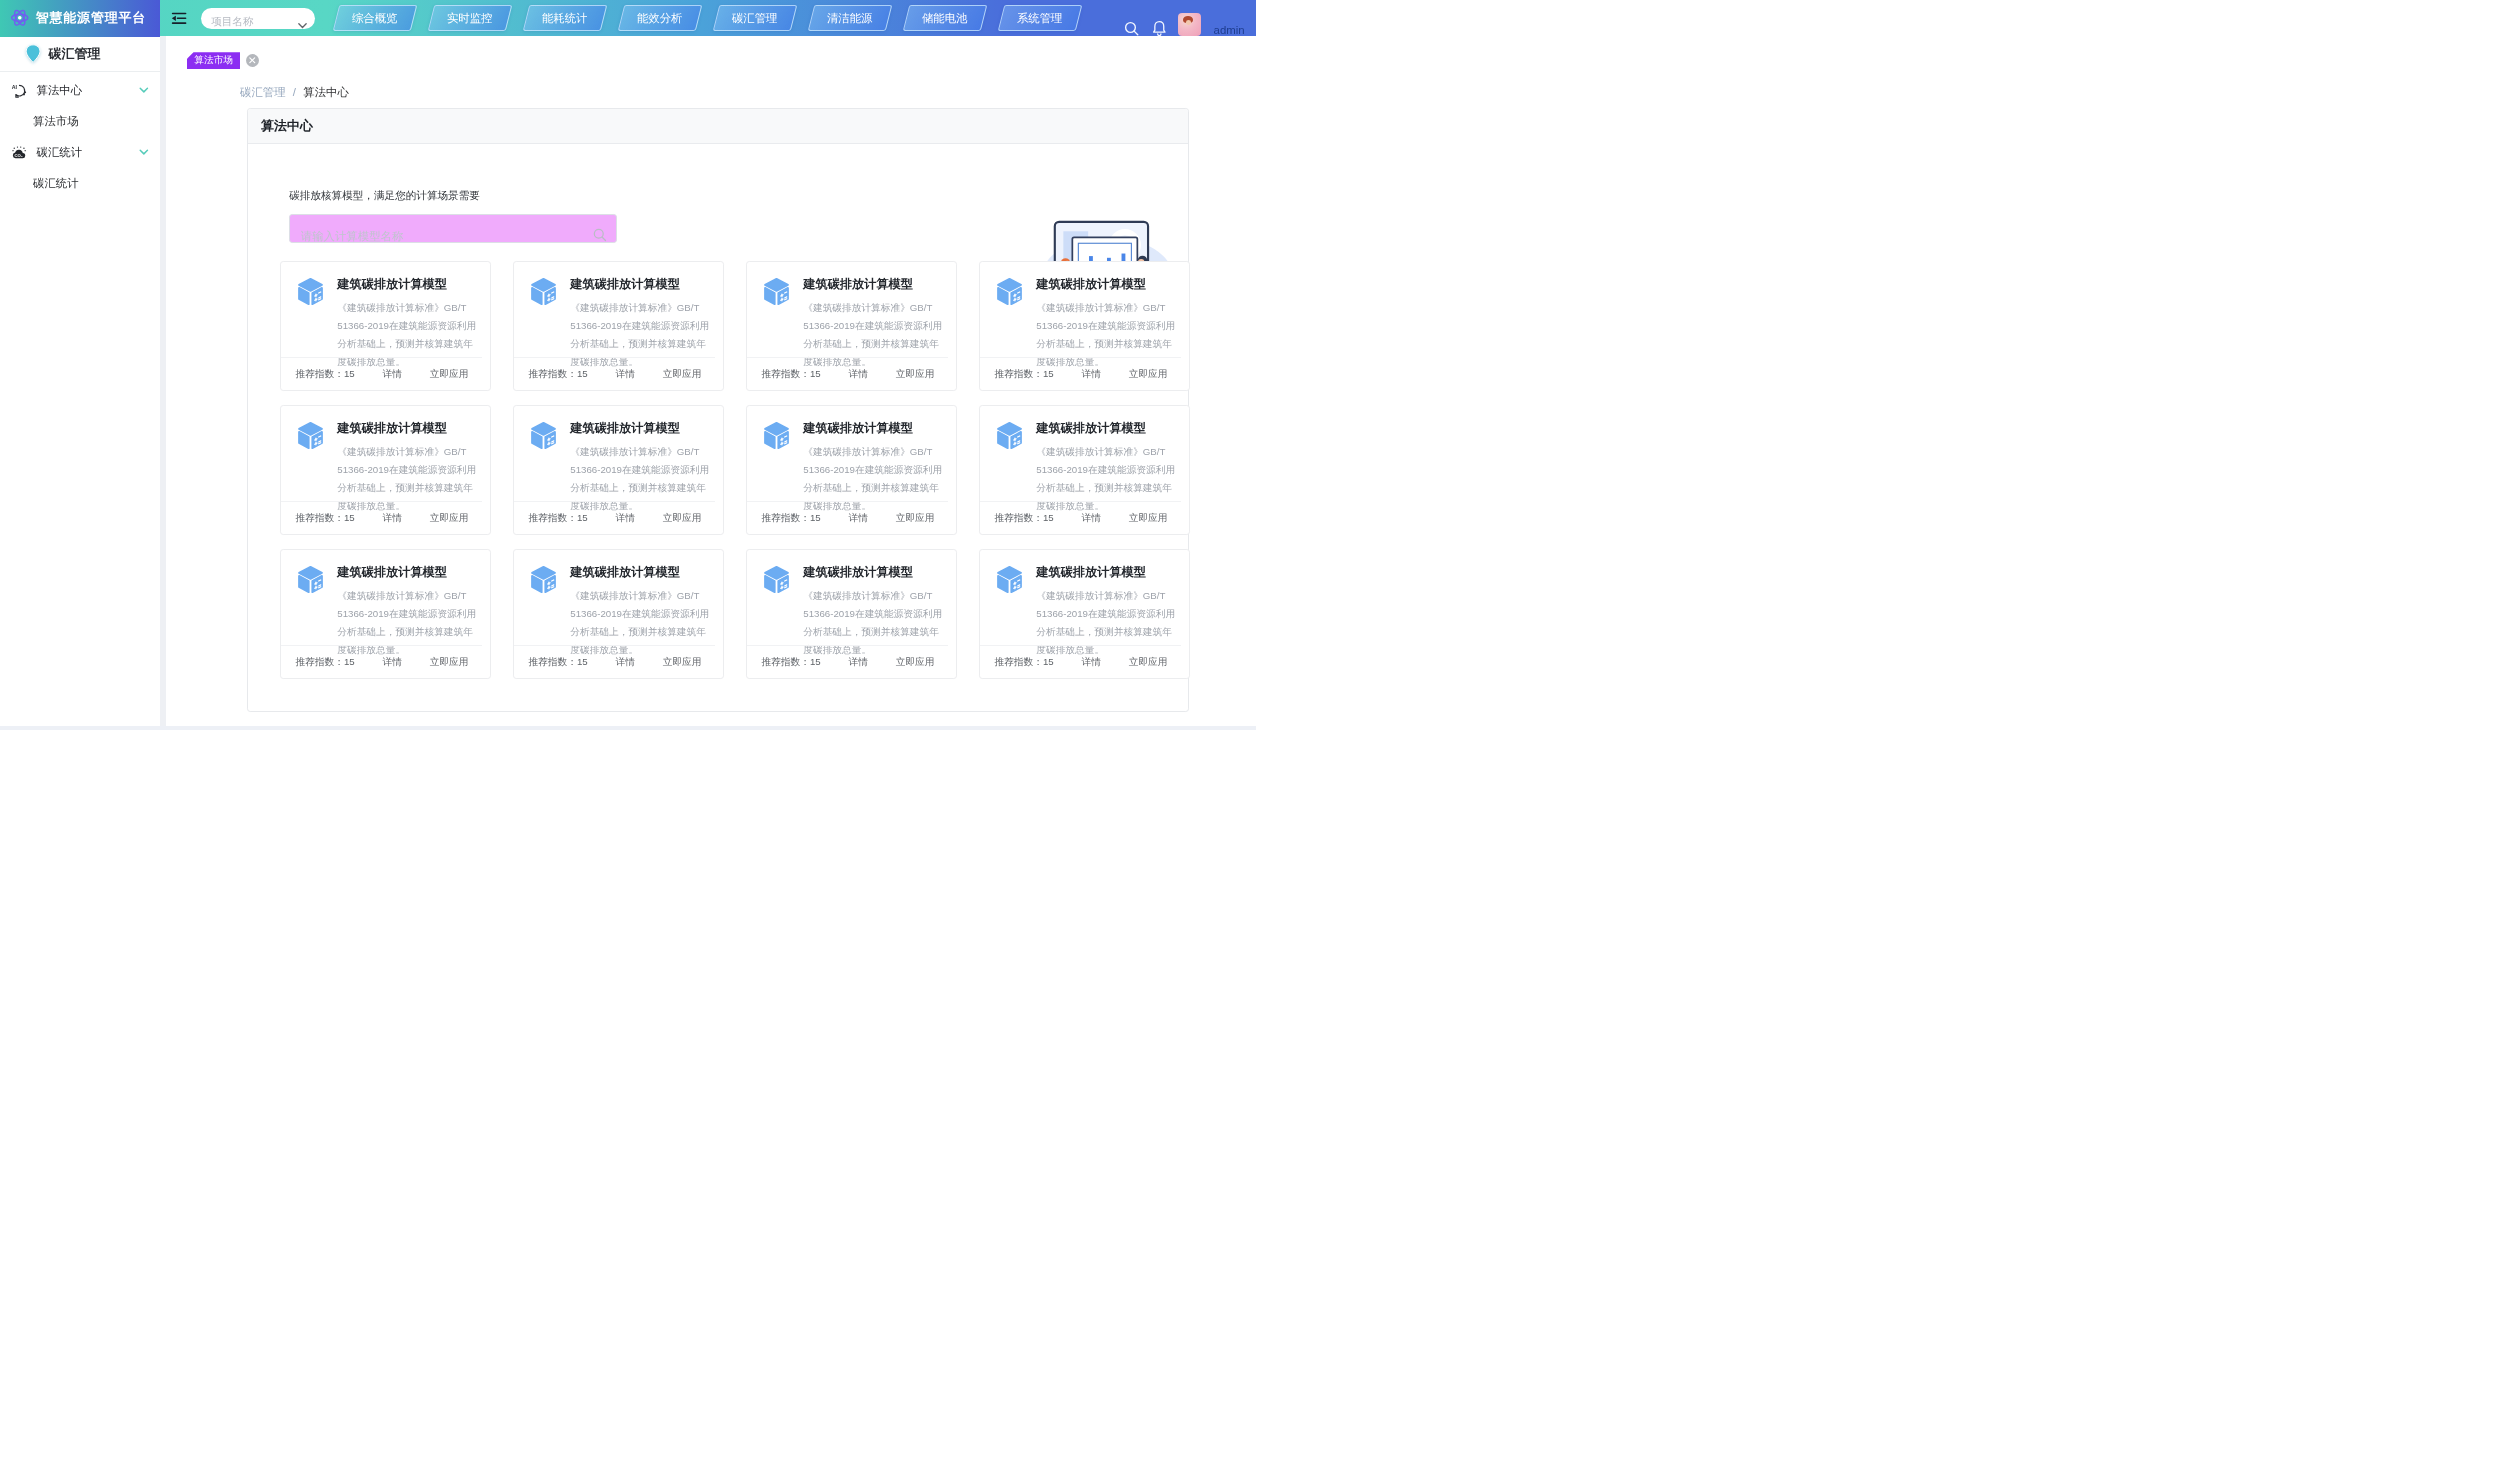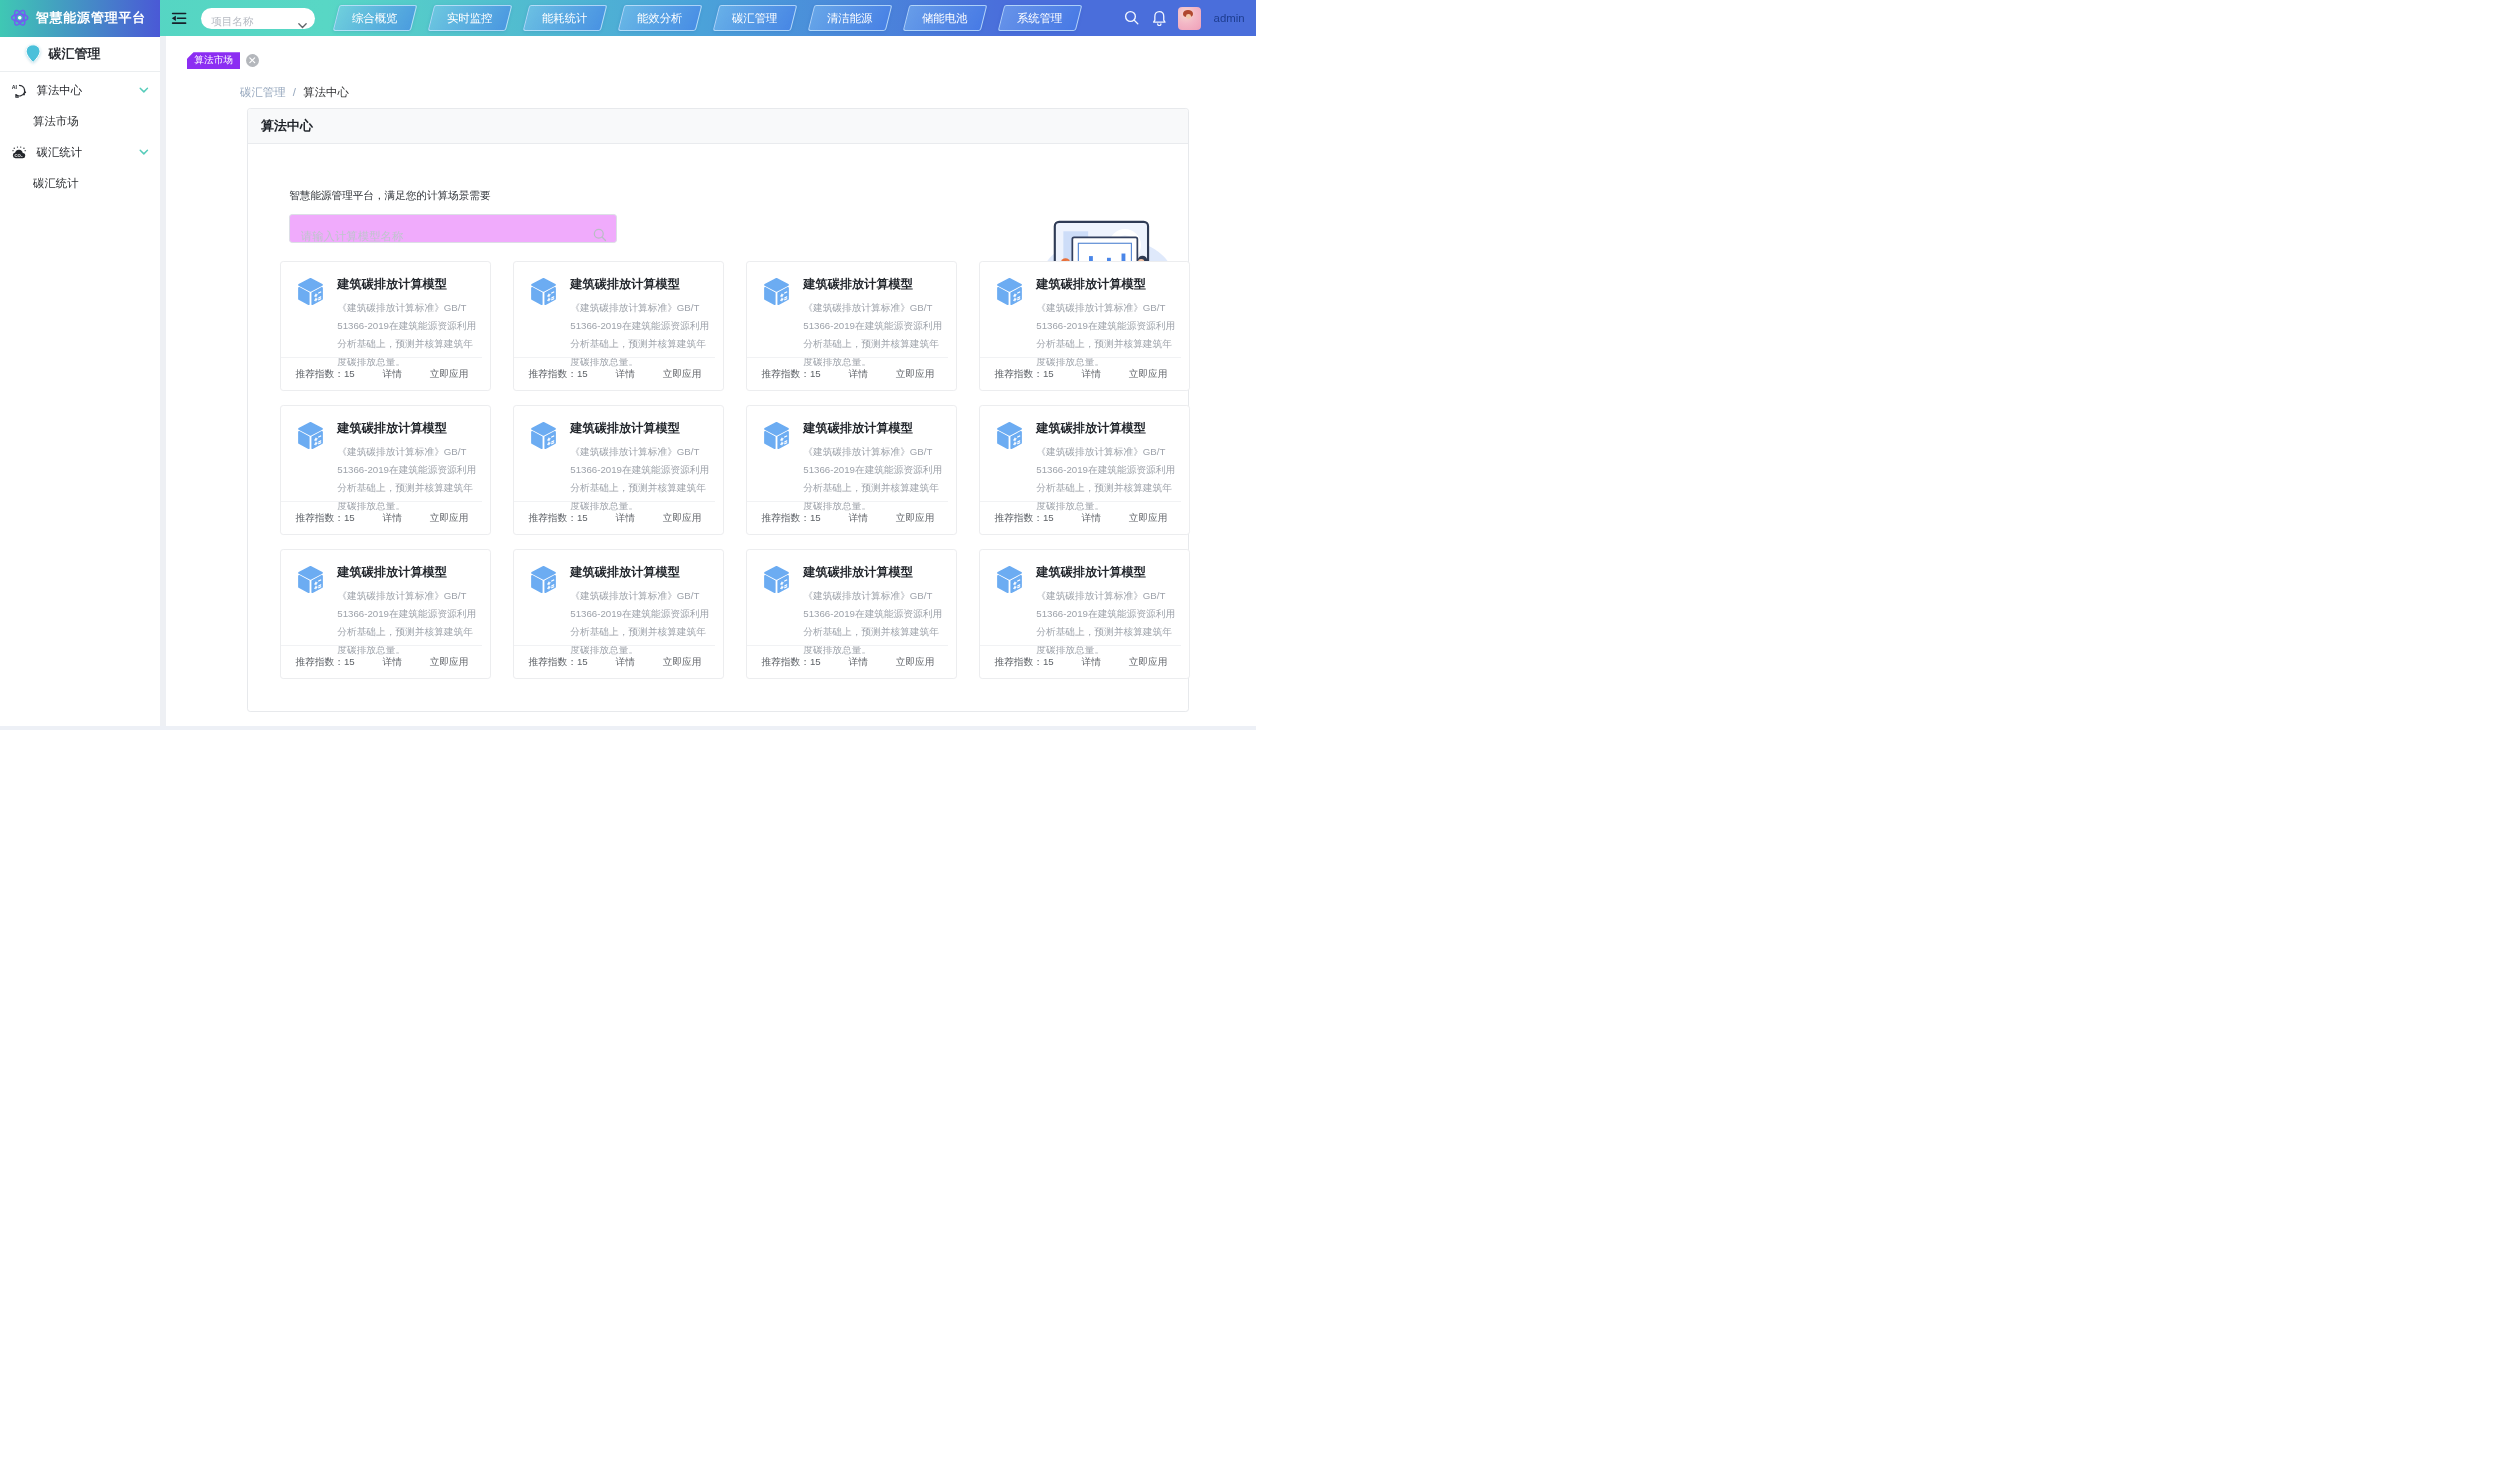--- a/index.html
+++ b/index.html
@@ -16,21 +16,21 @@
   .fold-icon{margin-left:11.4px;cursor:pointer;flex:0 0 auto;}
   .project-select{margin-left:13px;width:96px;height:21px;background:#fff;border-radius:10.6px;
     display:flex;align-items:flex-end;justify-content:space-between;padding:0 8.1px 0 10.6px;cursor:pointer;}
   .project-select .ph{color:#b6bac2;font-size:10.6px;}
   .nav-tabs{display:flex;align-items:center;margin-left:21px;gap:17px;}
   .nav-tab{width:76px;height:24.4px;transform:skewX(-14deg);border-radius:2.4px;cursor:pointer;
     background:linear-gradient(115deg,rgba(142,198,252,.42),rgba(70,128,235,.62));
     border:0.8px solid rgba(205,233,255,.75);box-shadow:0 0.8px 3.2px rgba(30,80,160,.18);
     display:flex;align-items:center;justify-content:center;}
   .nav-tab .tab-label{transform:skewX(14deg);color:#fff;font-size:11.4px;font-weight:500;white-space:nowrap;}
-  .header-right{position:absolute;right:11.4px;top:0;height:36px;display:flex;align-items:center;gap:12.2px;}
+  .header-right{position:absolute;right:11.4px;top:0;height:36px;display:flex;align-items:flex-end;gap:12.2px;}
   .hicon{cursor:pointer;display:flex;align-items:center;}
   .avatar{width:23px;height:23px;border-radius:4.1px;overflow:hidden;cursor:pointer;
     background:radial-gradient(circle at 35% 30%,#f6d9cf 0%,#f3b7c6 45%,#ef9fb8 100%);position:relative;}
   .avatar:before{content:"";position:absolute;left:4.9px;top:3.2px;width:9.7px;height:7.3px;border-radius:50% 50% 40% 40%;background:#b0482f;}
   .avatar:after{content:"";position:absolute;left:7.3px;top:7.3px;width:5.7px;height:4.9px;border-radius:50%;background:#f2c9ad;}
   .admin-name{color:#1e3d8f;font-size:11.4px;cursor:pointer;}
 
   
   .sidebar{position:absolute;top:36px;left:0;width:160px;bottom:0;background:#fff;z-index:20;}
   .sidebar-header{height:35px;display:flex;align-items:center;gap:7.3px;padding-left:25px;border-bottom:0.8px solid #ebeef0;}
@@ -241,21 +241,21 @@
       <span class="bc-current">算法中心</span>
     </div>
 
     <section class="panel">
       <div class="panel-header">
         <span class="panel-title">算法中心</span>
       </div>
       <div class="panel-body">
 
 
-        <p class="search-desc">智慧能源管理平台，满足您的计算场景需要</p>
+        <p class="search-desc">碳排放核算模型，满足您的计算场景需要</p>
 
         <div class="search-row">
           <input type="text" placeholder="请输入计算模型名称" style="">
           <span class="in-search">
             <svg width="14" height="14" viewBox="0 0 17 17">
                 <circle cx="7" cy="7" r="5.4" fill="none" stroke="#b9bdc4" stroke-width="1.5"></circle>
                 <line x1="11.2" y1="11.2" x2="15.2" y2="15.2" stroke="#b9bdc4" stroke-width="1.5" stroke-linecap="round"></line>
               </svg>
           </span>
         </div>

